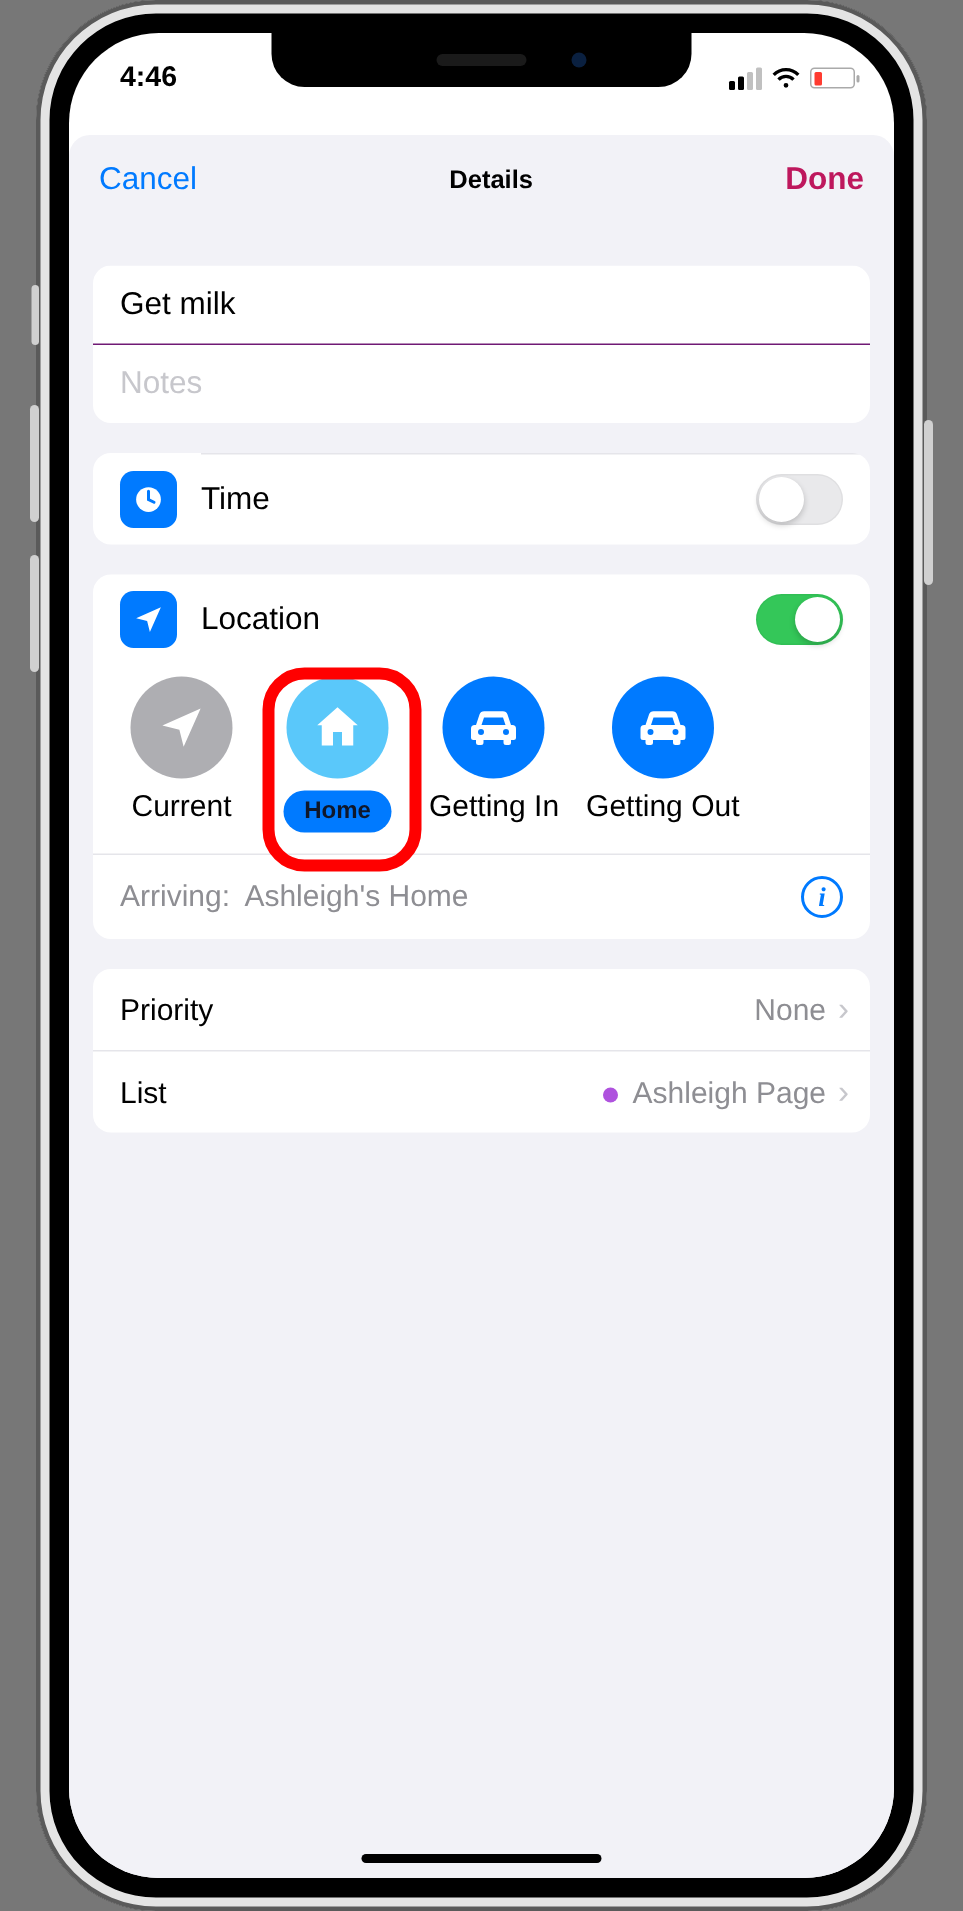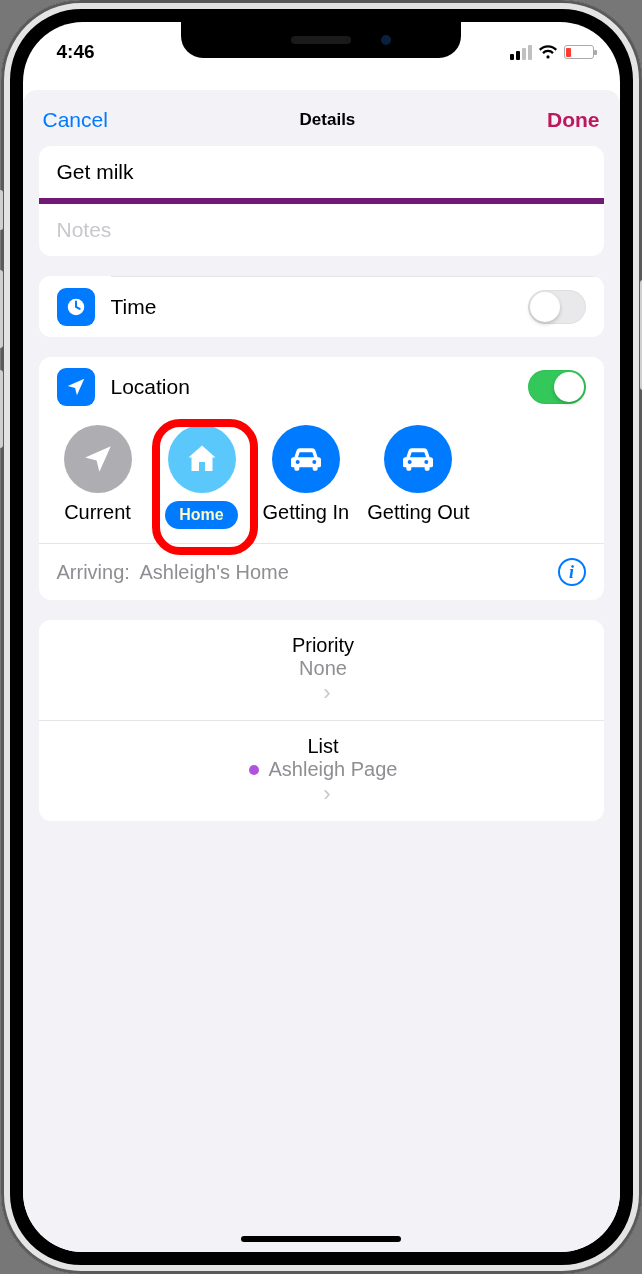--- a/index.html
+++ b/index.html
@@ -6,21 +6,21 @@
     body {
       margin: 0;
       padding: 0;
       background: #777;
       font-family: -apple-system, BlinkMacSystemFont, "Helvetica Neue", Arial, sans-serif;
       display: flex;
       justify-content: center;
       align-items: flex-start;
     }
     .device {
-      width: 641px;
+      width: 594px;
       height: 1274px;
       background: #000;
       border-radius: 80px;
       padding: 22px;
       position: relative;
       box-shadow: inset 0 0 0 3px #5a5a5a, inset 0 0 0 9px #e4e4e4, inset 0 0 0 11px #000;
     }
     .side-btn { position: absolute; background: #d0d0d0; border-radius: 3px; }
     .sb-left-1 { left: -3px; top: 190px; width: 5px; height: 40px; }
     .sb-left-2 { left: -4px; top: 270px; width: 6px; height: 78px; }
@@ -85,20 +85,21 @@
       opacity: .55;
     }
     .sheet {
       background: #f2f2f7;
       border-radius: 14px 14px 0 0;
       position: absolute;
       left: 0; right: 0; bottom:0;
       top: 68px;
       display:flex; flex-direction:column;
       overflow:hidden;
+      gap:31px;
     }
     .nav {
       display:flex; align-items:center; justify-content:space-between;
       padding: 18px 20px 14px 20px;
       font-size: 21px;
     }
     .nav .left { color:#007aff; font-weight:400; }
     .nav .title { color:#000; font-weight:700; font-size:17px; }
     .nav .right { color:#be185d; font-weight:700; }
 
@@ -106,21 +107,21 @@
 
     .card {
       background:#fff;
       border-radius:12px;
       margin-bottom: 20px;
       overflow:hidden;
     }
     .field {
       padding: 14px 18px;
       font-size:21px;
-      border-bottom: 6px solid #701a75;
+      border-bottom: 1px solid #701a75;
     }
     .field:last-child { border-bottom:none; }
     .field.placeholder { color: #c7c7cc; }
 
     .row {
       display:flex; align-items:center;
       padding: 11px 18px;
       gap: 16px;
       min-height: 60px;
     }
@@ -162,21 +163,21 @@
     }
     .loc-circle {
       width:68px; height:68px; border-radius:50%;
       display:flex; align-items:center; justify-content:center;
       color:#fff;
     }
     .lc-grey { background:#aeaeb2; }
     .lc-lblue { background:#5ac8fa; }
     .lc-blue { background:#007aff; }
     .loc-item .pill {
-      background:#007aff; color:#fef9c3; font-weight:600;
+      background:#007aff; color:#0f172a; font-weight:600;
       padding: 5px 14px; border-radius: 14px; font-size:16px;
     }
     .loc-item .lbl { font-size:20px; color:#000; white-space:nowrap; margin-top:0; }
     .loc-partial { min-width: 40px; overflow:hidden; }
     .loc-partial .loc-circle { width:68px; height:68px; position:relative; left:0; }
 
     .highlight {
       position:absolute;
       border: 8px solid #ff0000;
       border-radius: 28px;
@@ -192,22 +193,22 @@
     }
     .arriving-row .k { color:#8e8e93; margin-right:4px; }
     .arriving-row .v { color:#8e8e93; flex:1; }
     .info-ic {
       width:28px; height:28px; border:2px solid #007aff; border-radius:50%;
       color:#007aff; display:flex; align-items:center; justify-content:center;
       font-family: Georgia, 'Times New Roman', serif; font-style:italic; font-size:18px; font-weight:600;
     }
 
     .kv-row {
-      display:flex; align-items:center; padding:14px 14px 14px 18px;
-      font-size:20px; color:#000;flex-direction:column;
+      display:flex; align-items:flex-end; padding:14px 14px 14px 18px;
+      font-size:20px; color:#000;
     }
     .kv-row + .kv-row { border-top:1px solid #e5e5ea; }
     .kv-row .k { flex:1; }
     .kv-row .v { color:#8e8e93; display:flex; align-items:center; gap:10px; }
     .chev { color:#c7c7cc; font-size:22px; margin-left:8px; }
     .dot { width:10px; height:10px; border-radius:50%; background:#af52de; display:inline-block; }
 
     .home-indicator {
       position:absolute; bottom:10px; left:50%; transform:translateX(-50%);
       width:160px; height:6px; background:#000; border-radius:3px;

